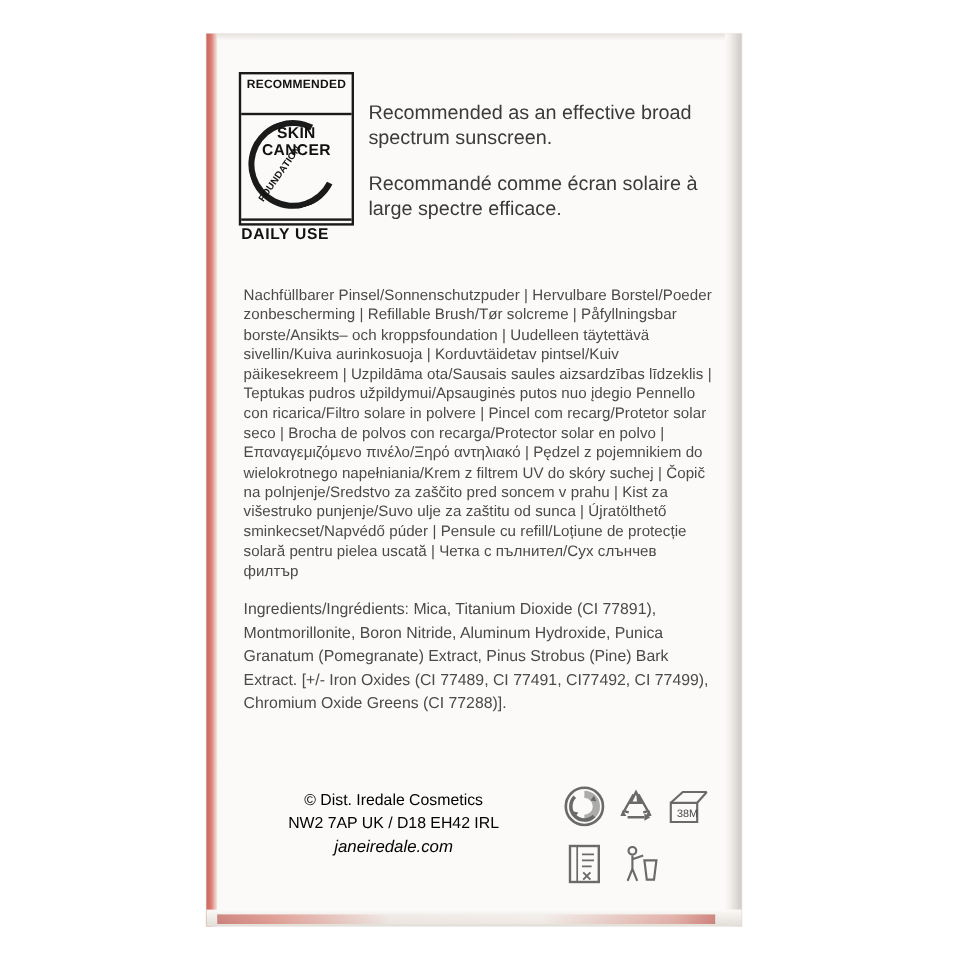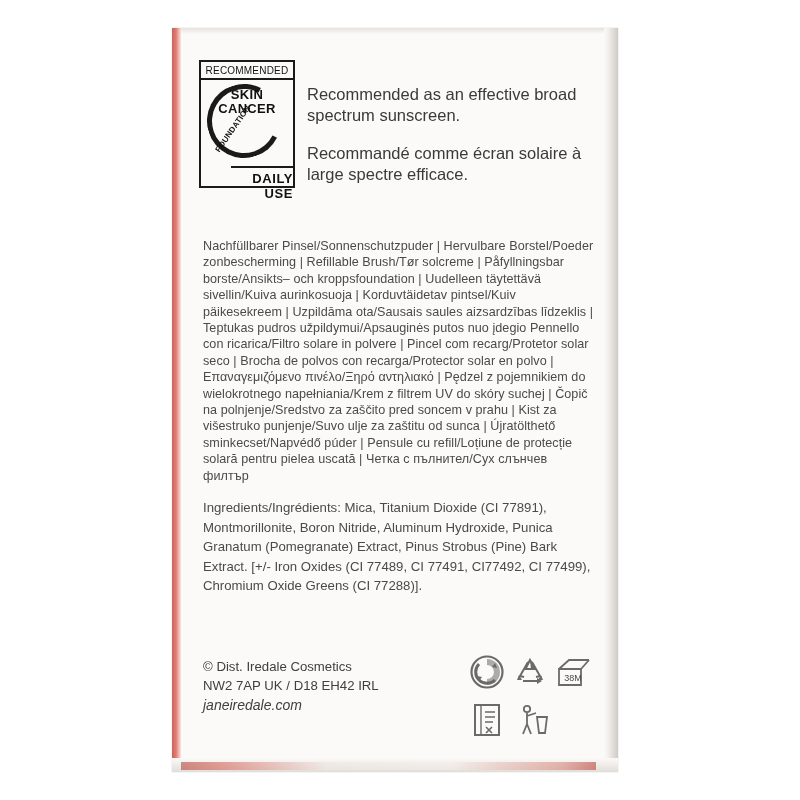--- a/index.html
+++ b/index.html
@@ -80,26 +80,26 @@
     top: 60px;
     width: 96px;
     height: 128px;
     border: 2px solid #1a1a1a;
     background: #fbfaf8;
     box-sizing: border-box;
   }
   .seal-top {
     text-align: center;
     font-size: 10px;
-    font-weight: normal;
+    font-weight: bold;
     letter-spacing: 0.2px;
     color: #111;
     padding-top: 3px;
     border-bottom: 2px solid #1a1a1a;
-    padding-bottom: 2px;
+    padding-bottom: 18px;
   }
   .seal-mid {
     position: relative;
     height: 86px;
     overflow: hidden;
   }
   .seal-c {
     position: absolute;
     left: 6px;
     top: 4px;
@@ -129,28 +129,27 @@
     font-size: 8px;
     letter-spacing: 0.2px;
     transform: rotate(-55deg);
     position: absolute;
     left: 6px;
     top: 36px;
     width: 50px;
     text-align: left;
   }
   .seal-bottom {
-    text-align: right;
+    text-align: left;
     font-size: 13px;
     font-weight: bold;
     letter-spacing: 0.6px;
     color: #111;
     border-top: 2px solid #1a1a1a;
     padding-top: 3px;
-    margin-left: 30px;
   }
 
   
   .headline {
     position: absolute;
     left: 307px;
     top: 84px;
     width: 280px;
     color: #3a3a3a;
     font-size: 16.5px;
@@ -182,23 +181,24 @@
     font-size: 13.2px;
     line-height: 19.6px;
   }
 
   
   .footer {
     position: absolute;
     left: 203px;
     top: 658px;
     width: 250px;
-    color: #404040;
+    color: #000000;
     font-size: 13.2px;
     line-height: 18.6px;
+    text-align: center;
   }
   .footer .site {
     font-style: italic;
     font-size: 14px;
     margin-top: 1px;
   }
 
   
   .symbols {
     position: absolute;

